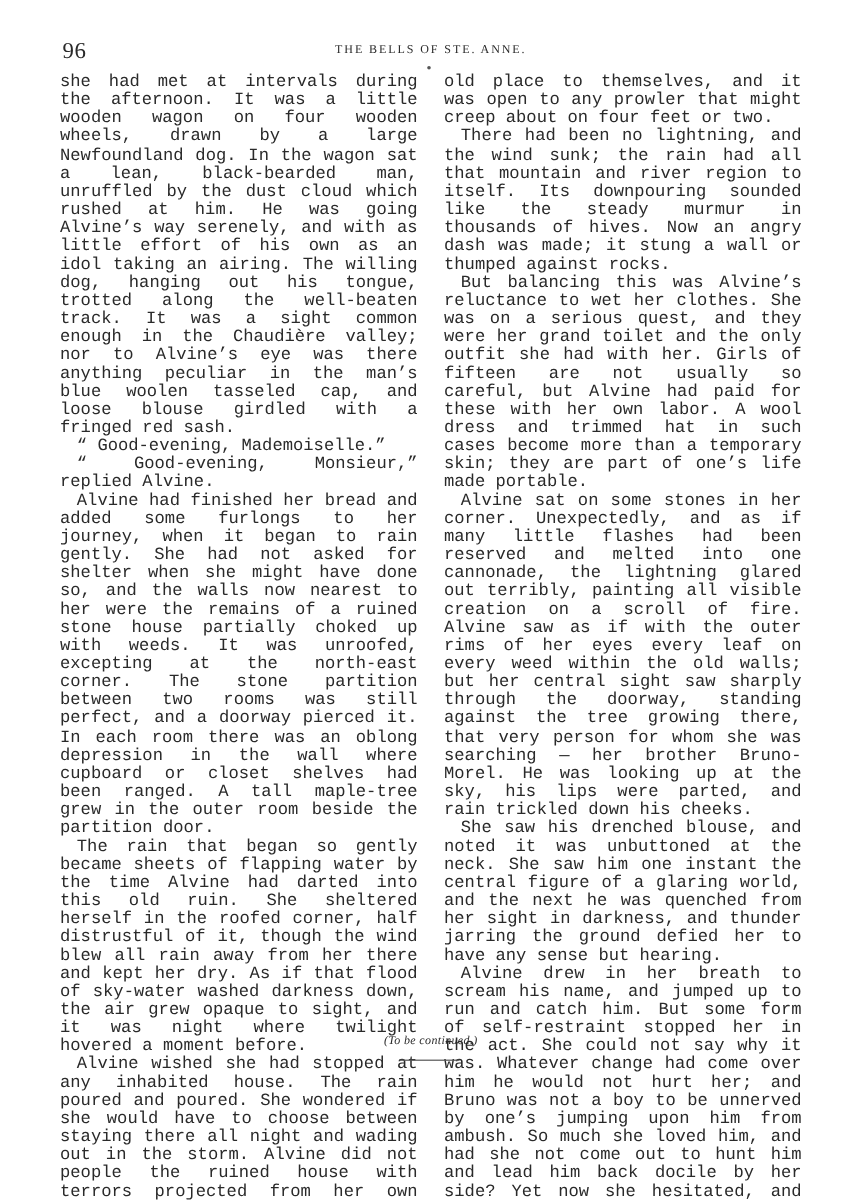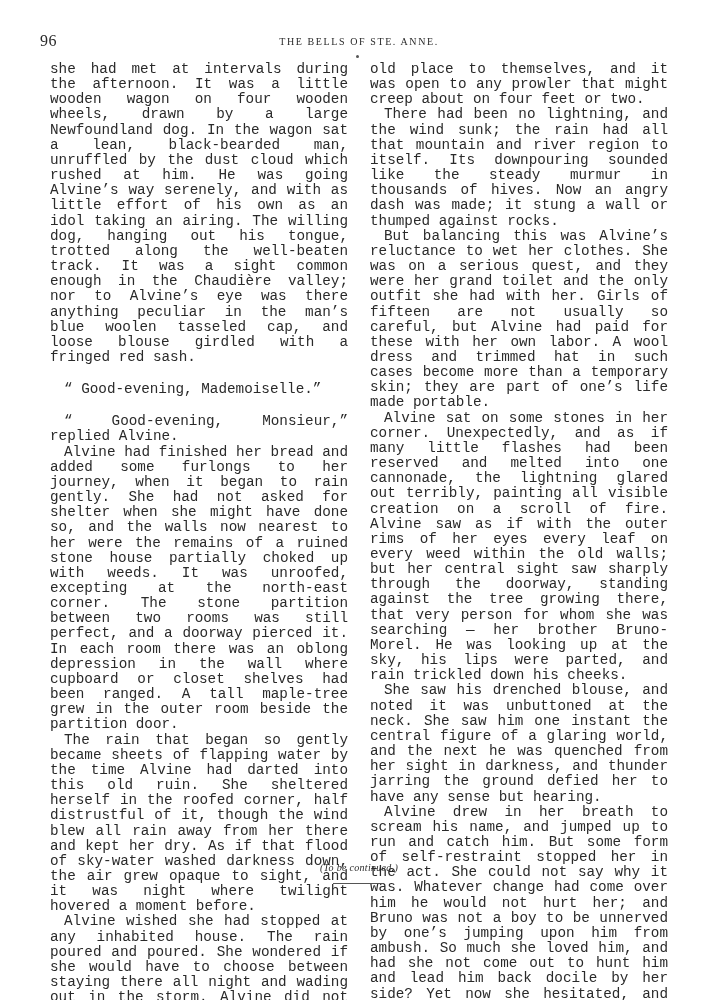--- a/index.html
+++ b/index.html
@@ -3,41 +3,41 @@
 <meta charset="utf-8">
 <style>
   html, body { margin: 0; padding: 0; }
   body {
     width: 718px; height: 1000px; background: #ffffff;
     position: relative; overflow: hidden;
     font-family: "Liberation Serif", "DejaVu Serif", serif;
     color: #2a2a2a;
   }
   .page-number {
-    position: absolute; left: 40px; top: 32px;
-    font-size: 16px; letter-spacing: 0.5px;
+    position: absolute; left: 52px; top: 32px;
+    font-size: 19px; letter-spacing: 0.5px;
   }
   .running-title {
     position: absolute; left: 0; width: 718px; top: 36px;
     text-align: center; font-size: 10px; letter-spacing: 1.6px;
   }
   .title-dot {
     position: absolute; left: 356px; top: 55px; width: 3px; height: 3px;
     background: #555; border-radius: 50%;
   }
   .column {
     position: absolute; top: 62px; width: 298px;
     font-size: 14.3px; line-height: 15.15px;
     text-align: justify; hyphens: manual; font-family: Liberation Mono, monospace;
   }
   .col-left { left: 50px; }
   .col-right { left: 370px; }
   .column p { margin: 0; text-indent: 14px; }
   .column p.cont { text-indent: 0; }
-  .column p.quote { text-indent: 14px; margin-top: 17px; }
+  .column p.quote { text-indent: 14px; }
   .to-be-continued {
     position: absolute; left: 0; width: 718px; top: 862px;
     text-align: center; font-style: italic; font-size: 10px;
     letter-spacing: 0.3px;
   }
   .end-rule {
     position: absolute; left: 333px; top: 883px; width: 50px; height: 0;
     border-top: 1.2px solid #555;
   }
 </style>

